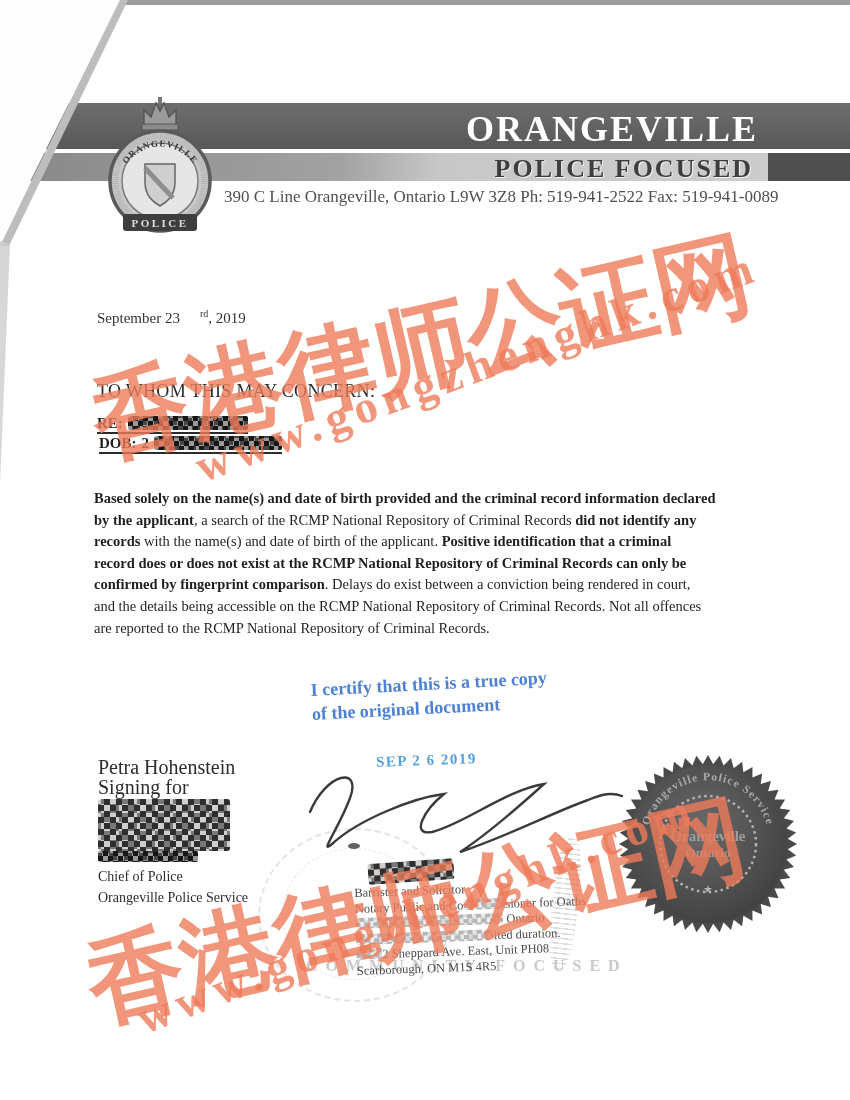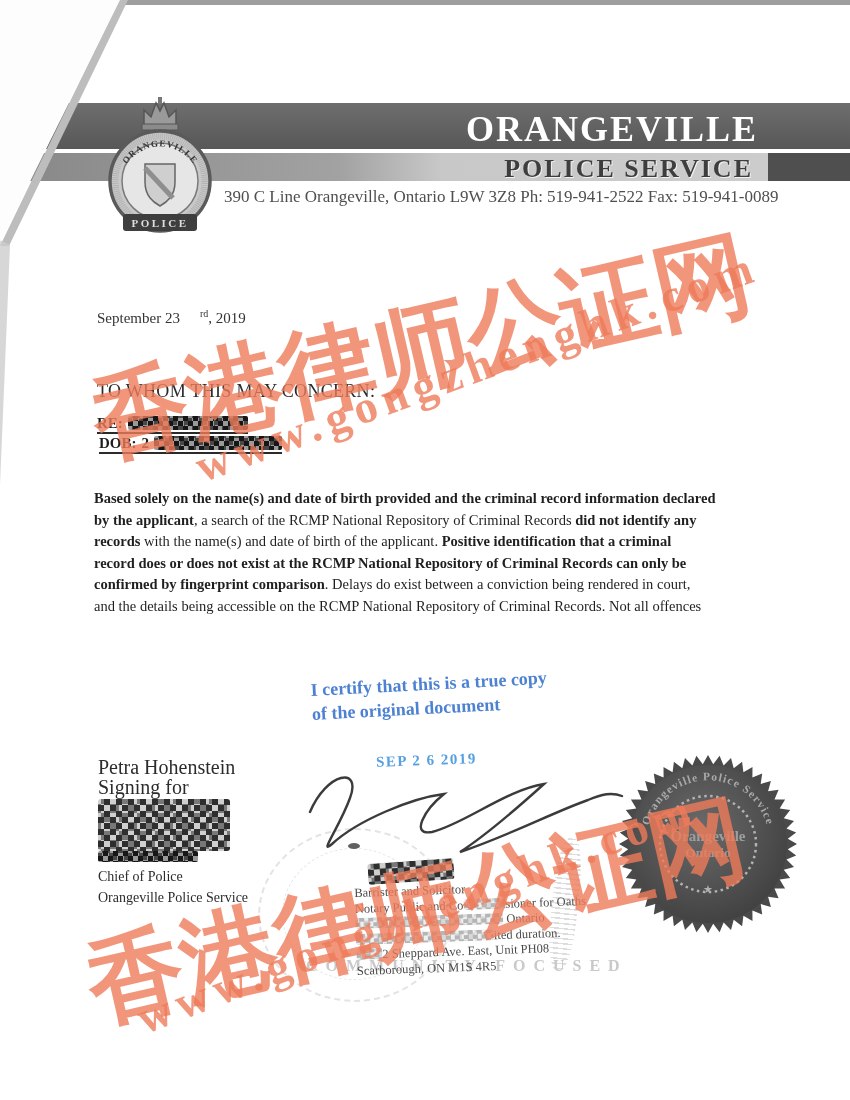--- a/index.html
+++ b/index.html
@@ -74,21 +74,21 @@
 <body>
 
 <div class="page">
 
   <div class="abs top-strip"></div>
 
   <div class="abs bar1"></div>
   <div class="abs bar1-title">ORANGEVILLE</div>
   <div class="abs bar2"></div>
   <div class="abs bar2-end"></div>
-  <div class="abs bar2-title">POLICE SERVICE</div>
+  <div class="abs bar2-title">POLICE FOCUSED</div>
   <div class="abs address">390 C Line Orangeville, Ontario  L9W 3Z8  Ph: 519-941-2522  Fax: 519-941-0089</div>
 
   <svg class="abs badge" width="130" height="142" viewBox="0 0 130 142">
     <g>
       <path d="M49 30 L49 14 L56 21 L61 7 L65 15 L69 7 L74 21 L81 14 L81 30 Z" fill="#9a9a9a" stroke="#565656" stroke-width="1.5"></path>
       <rect x="47" y="28" width="36" height="6" fill="#8b8b8b" stroke="#565656" stroke-width="1"></rect>
       <rect x="63" y="1" width="4" height="7" fill="#777"></rect>
     </g>
     <circle cx="65" cy="85" r="50" fill="#c9c9c9" stroke="#5a5a5a" stroke-width="3.5"></circle>
     <circle cx="65" cy="85" r="45" fill="none" stroke="#8a8a8a" stroke-width="7" opacity=".35" stroke-dasharray="1 1"></circle>
@@ -121,20 +121,21 @@
     <span class="mz-dark" style="width:128px;height:14px;display:inline-block;"></span>
   </div>
 
   <div class="abs body-par">
       <div class="bline"><span class="b">Based solely on the name(s) and date of birth provided and the criminal record information declared</span></div>
       <div class="bline"><span class="b">by the applicant</span><span>, a search of the RCMP National Repository of Criminal Records </span><span class="b">did not identify any</span></div>
       <div class="bline"><span class="b">records</span><span> with the name(s) and date of birth of the applicant.  </span><span class="b">Positive identification that a criminal</span></div>
       <div class="bline"><span class="b">record does or does not exist at the RCMP National Repository of Criminal Records can only be</span></div>
       <div class="bline"><span class="b">confirmed by fingerprint comparison</span><span>.  Delays do exist between a conviction being rendered in court,</span></div>
       <div class="bline"><span>and the details being accessible on the RCMP National Repository of Criminal Records.  Not all offences</span></div>
+      <div class="bline"><span>are reported to the RCMP National Repository of Criminal Records.</span></div>
     </div>
 
   <div class="abs faint-c1"></div>
   <div class="abs faint-c2"></div>
   <div class="abs hatch"></div>
   <div class="abs motto">COMMUNITY FOCUSED</div>
 
   <div class="abs certify">
     <div>I certify that this is a true copy</div>
     <div>of the original document</div>

